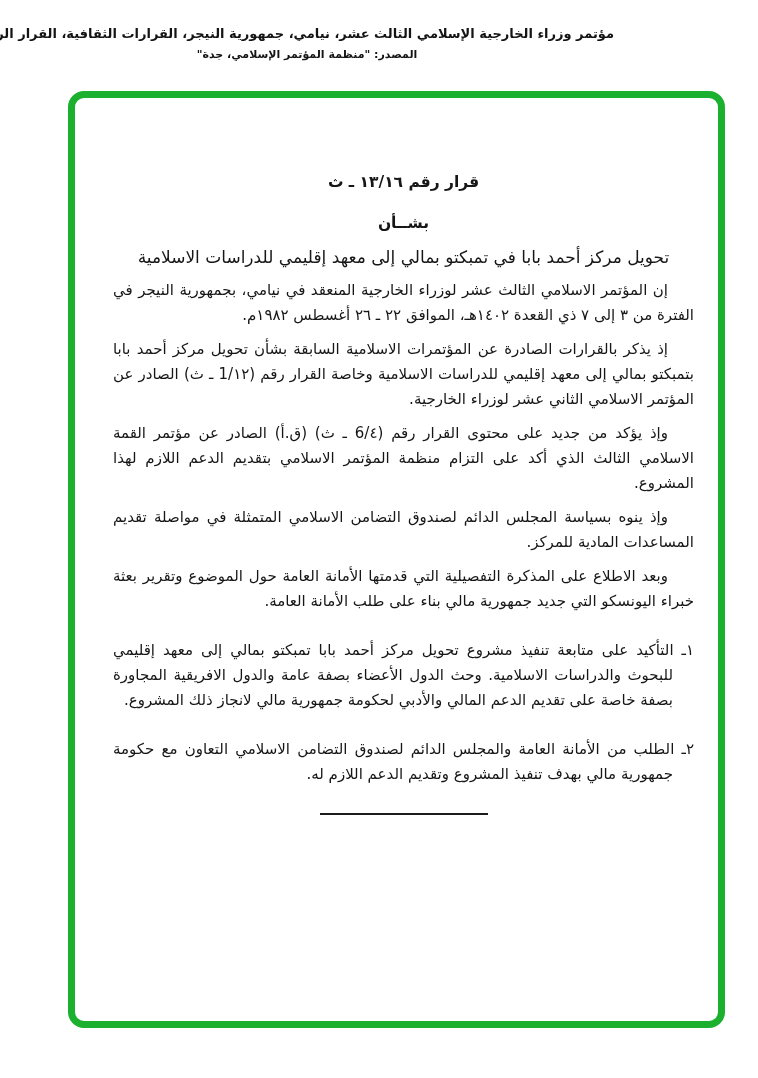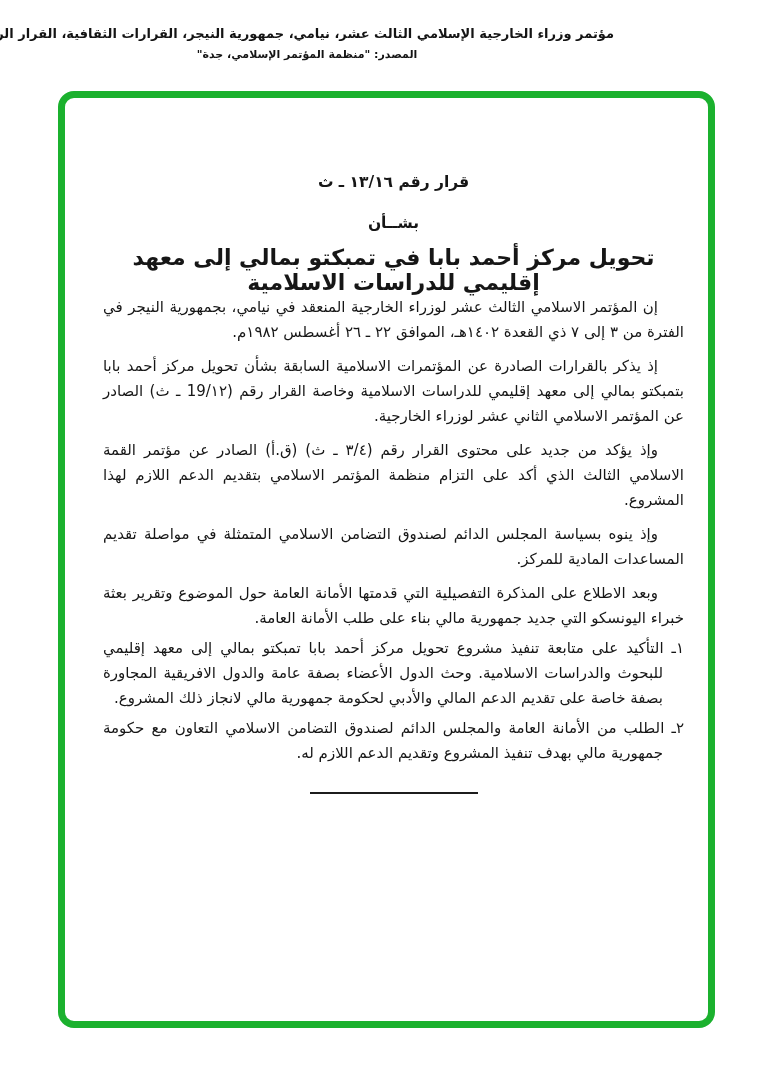--- a/index.html
+++ b/index.html
@@ -33,21 +33,21 @@
   }
   .page-header .hl2 {
     margin-top: 7px;
     font-size: 11px;
     font-weight: bold;
   }
 
   
   .doc-frame {
     position: absolute;
-    left: 58px;
+    left: 68px;
     top: 91px;
     width: 657px;
     height: 937px;
     box-sizing: border-box;
     border: 7px solid #1bb12e;
     border-radius: 16px;
     background: #ffffff;
   }
 
   .doc-content {
@@ -60,34 +60,34 @@
   }
 
   .t1, .t2 {
     text-align: center;
     font-weight: bold;
     font-size: 15.5px;
   }
   .t2 { margin-top: 16px; }
   .t3 {
     text-align: center;
-    font-weight: bold;
-    font-size: 22px;
+    font-weight: normal;
+    font-size: 17px;
     margin-top: 9px;
   }
 
   .para {
     margin-top: 9px;
     text-align: justify;
     text-indent: 26px;
   }
-  .para.first { margin-top: 0; }
+  .para.first { margin-top: 8px; }
 
   .item {
-    margin-top: 5px;
+    margin-top: 24px;
     text-align: justify;
     padding-right: 21px;
     text-indent: -21px;
   }
   .item .num { font-weight: normal; }
 
   .divider {
     width: 168px;
     border-top: 2px solid #1c1c1c;
     margin: 26px auto 0 auto;
@@ -102,22 +102,22 @@
 </div>
 
 <div class="doc-frame" style="border-color: rgb(27, 177, 46);">
   <div class="doc-content">
 
     <div class="t1">قرار رقم ١٣/١٦ ـ ث</div>
     <div class="t2">بشــأن</div>
     <div class="t3">تحويل مركز أحمد بابا في تمبكتو بمالي إلى معهد إقليمي للدراسات الاسلامية</div>
 
     <div class="para first">إن المؤتمر الاسلامي الثالث عشر لوزراء الخارجية المنعقد في نيامي، بجمهورية النيجر في الفترة من ٣ إلى ٧ ذي القعدة ١٤٠٢هـ، الموافق ٢٢ ـ ٢٦ أغسطس ١٩٨٢م.</div>
-    <div class="para">إذ يذكر بالقرارات الصادرة عن المؤتمرات الاسلامية السابقة بشأن تحويل مركز أحمد بابا بتمبكتو بمالي إلى معهد إقليمي للدراسات الاسلامية وخاصة القرار رقم (19/١٢ ـ ث) الصادر عن المؤتمر الاسلامي الثاني عشر لوزراء الخارجية.</div>
-    <div class="para">وإذ يؤكد من جديد على محتوى القرار رقم (٣/٤ ـ ث) (ق.أ) الصادر عن مؤتمر القمة الاسلامي الثالث الذي أكد على التزام منظمة المؤتمر الاسلامي بتقديم الدعم اللازم لهذا المشروع.</div>
+    <div class="para">إذ يذكر بالقرارات الصادرة عن المؤتمرات الاسلامية السابقة بشأن تحويل مركز أحمد بابا بتمبكتو بمالي إلى معهد إقليمي للدراسات الاسلامية وخاصة القرار رقم (1/١٢ ـ ث) الصادر عن المؤتمر الاسلامي الثاني عشر لوزراء الخارجية.</div>
+    <div class="para">وإذ يؤكد من جديد على محتوى القرار رقم (6/٤ ـ ث) (ق.أ) الصادر عن مؤتمر القمة الاسلامي الثالث الذي أكد على التزام منظمة المؤتمر الاسلامي بتقديم الدعم اللازم لهذا المشروع.</div>
     <div class="para">وإذ ينوه بسياسة المجلس الدائم لصندوق التضامن الاسلامي المتمثلة في مواصلة تقديم المساعدات المادية للمركز.</div>
     <div class="para">وبعد الاطلاع على المذكرة التفصيلية التي قدمتها الأمانة العامة حول الموضوع وتقرير بعثة خبراء اليونسكو التي جديد جمهورية مالي بناء على طلب الأمانة العامة.</div>
 
     <div class="item">
       <span class="num">١ـ</span>
       <span>التأكيد على متابعة تنفيذ مشروع تحويل مركز أحمد بابا تمبكتو بمالي إلى معهد إقليمي للبحوث والدراسات الاسلامية. وحث الدول الأعضاء بصفة عامة والدول الافريقية المجاورة بصفة خاصة على تقديم الدعم المالي والأدبي لحكومة جمهورية مالي لانجاز ذلك المشروع.</span>
     </div>
     <div class="item">
       <span class="num">٢ـ</span>
       <span>الطلب من الأمانة العامة والمجلس الدائم لصندوق التضامن الاسلامي التعاون مع حكومة جمهورية مالي بهدف تنفيذ المشروع وتقديم الدعم اللازم له.</span>

